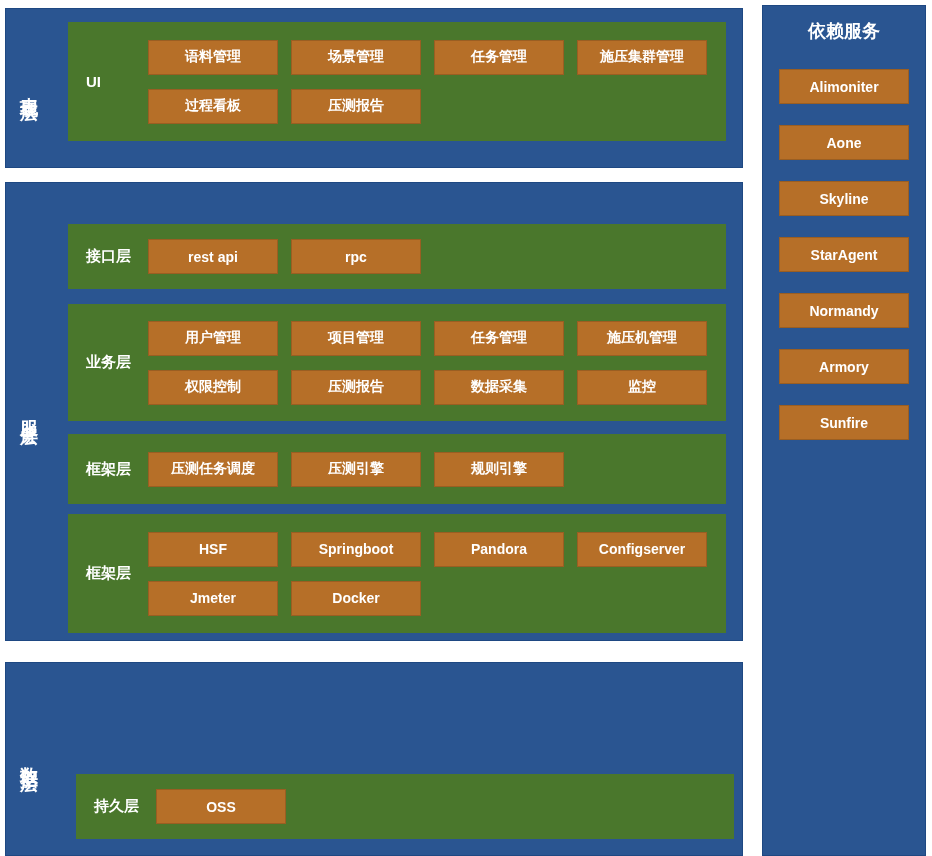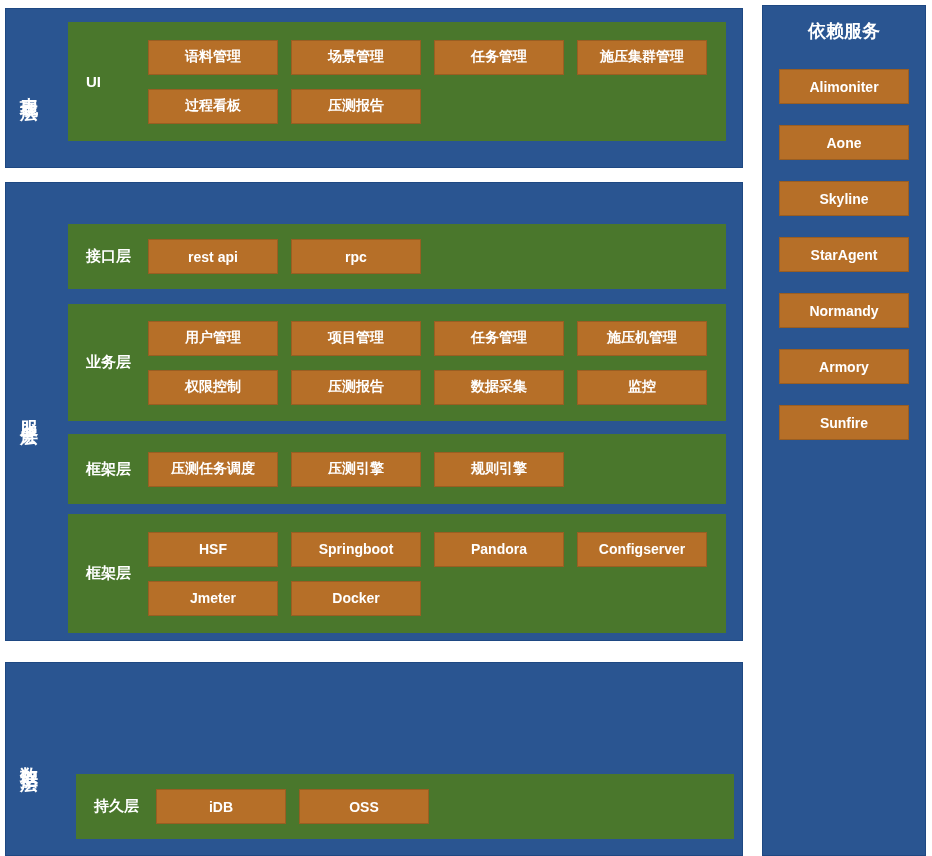--- a/index.html
+++ b/index.html
@@ -174,21 +174,20 @@
   </section>
 
   <section class="panel sec" style="top:662px; height:194px;">
     <div class="side-label">数据层</div>
 
 
     <div class="group" style="top:111px; height:65px;margin-left:8px;">
       <div class="group-label">持久层</div>
       <div class="rows">
         <div class="row">
-          <div class="node">iDB</div>
           <div class="node">OSS</div>
         </div>
       </div>
     </div>
   </section>
 
   <aside class="panel dep-panel">
     <div class="dep-title">依赖服务</div>
     <div class="dep-list">
       <div class="node">Alimoniter</div>

